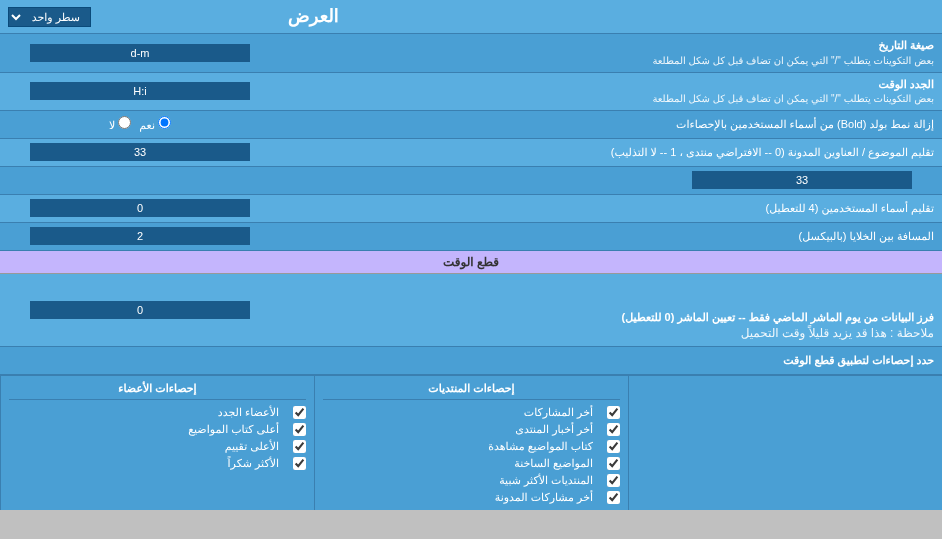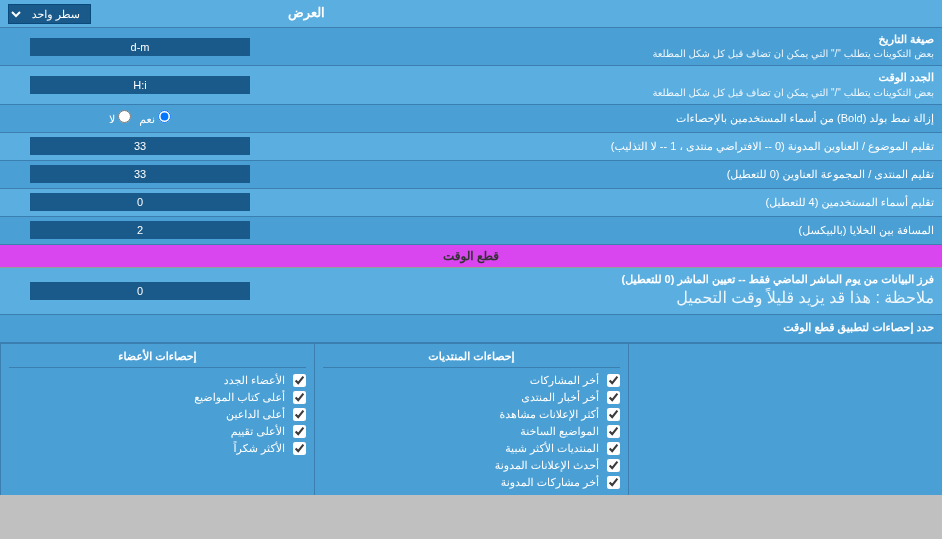--- a/index.html
+++ b/index.html
@@ -87,46 +87,46 @@
       font-weight: bold;
       font-size: 11px;
       text-align: center;
       padding: 2px 0 4px 0;
       border-bottom: 1px solid #3a7fb0;
       margin-bottom: 4px;
     }
     .checkbox-item {
       display: flex;
       align-items: center;
-      gap: 8px;
+      gap: 14px;
       color: #fff;
       font-size: 11px;
       padding: 2px 0;
       direction: rtl;
     }
     .checkbox-item input[type="checkbox"] {
       accent-color: #fff;
     }
     .time-section-header {
-      background: #d946ef;
+      background: #c4b5fd;
       color: #333;
       font-weight: bold;
       text-align: center;
       padding: 4px;
       border-bottom: 1px solid #999;
       font-size: 12px;
     }
   </style>
 </head>
 <body>
 
 <div class="main-container">
 
   <div class="row row-alt">
-    <div class="label-cell" style="text-align:left; font-weight:bold; font-size:13px;">العرض</div>
+    <div class="label-cell" style="text-align:left; font-weight:bold; font-size:18px;">العرض</div>
     <div class="input-cell" style="justify-content:flex-end; padding-left:8px;">
       <select class="select-input">
         <option>سطر واحد</option>
       </select>
     </div>
   </div>
 
   <div class="row">
     <div class="label-cell">
       <div style="font-weight:bold;">صيغة التاريخ</div>
@@ -164,21 +164,20 @@
   </div>
 
   <div class="row row-alt">
     <div class="label-cell">تقليم الموضوع / العناوين المدونة (0 -- الافتراضي منتدى ، 1 -- لا التذليب)</div>
     <div class="input-cell">
       <input type="text" class="text-input" value="33" style="">
     </div>
   </div>
 
   <div class="row">
-    <div class="label-cell">تقليم المنتدى / المجموعة العناوين (0 للتعطيل)</div>
     <div class="input-cell">
       <input type="text" class="text-input" value="33" style="">
     </div>
   </div>
 
   <div class="row row-alt">
     <div class="label-cell">تقليم أسماء المستخدمين (4 للتعطيل)</div>
     <div class="input-cell">
       <input type="text" class="text-input" value="0" style="">
     </div>
@@ -190,22 +189,22 @@
       <input type="text" class="text-input" value="2" style="">
     </div>
   </div>
 
   <div class="time-section-header">
     <span>قطع الوقت</span>
   </div>
 
   <div class="row row-alt">
     <div class="label-cell">
-      <div style="font-weight:bold;">فرز البيانات من يوم الماشر الماضي فقط -- تعيين الماشر (0 للتعطيل)</div>
-      <div style="font-size:16px; opacity:0.9;">ملاحظة : هذا قد يزيد قليلاً وقت التحميل</div>
+      <div style="font-weight:bold;margin-top:32px;">فرز البيانات من يوم الماشر الماضي فقط -- تعيين الماشر (0 للتعطيل)</div>
+      <div style="font-size:12px; opacity:0.9;">ملاحظة : هذا قد يزيد قليلاً وقت التحميل</div>
     </div>
     <div class="input-cell">
       <input type="text" class="text-input" value="0" style="">
     </div>
   </div>
 
   <div class="row">
     <div class="label-cell" style="font-weight:bold;">حدد إحصاءات لتطبيق قطع الوقت</div>
     <div class="input-cell"></div>
   </div>
@@ -219,56 +218,48 @@
       <div class="checkbox-item">
         <input type="checkbox" checked="" style="">
         <span>أخر المشاركات</span>
       </div>
       <div class="checkbox-item">
         <input type="checkbox" checked="" style="">
         <span>أخر أخبار المنتدى</span>
       </div>
       <div class="checkbox-item">
         <input type="checkbox" checked="" style="">
-        <span>أكثر الإعلانات مشاهدة</span>
+        <span>كتاب المواضيع مشاهدة</span>
       </div>
       <div class="checkbox-item">
         <input type="checkbox" checked="" style="">
         <span>المواضيع الساخنة</span>
       </div>
       <div class="checkbox-item">
         <input type="checkbox" checked="" style="">
         <span>المنتديات الأكثر شبية</span>
-      </div>
-      <div class="checkbox-item">
-        <input type="checkbox" checked="" style="">
-        <span>أحدث الإعلانات المدونة</span>
       </div>
       <div class="checkbox-item">
         <input type="checkbox" checked="" style="">
         <span>أخر مشاركات المدونة</span>
       </div>
     </div>
 
     <div class="checkbox-col" style="flex:1; border-left:1px solid #3a7fb0;">
       <div class="checkbox-col-header">إحصاءات الأعضاء</div>
       <div class="checkbox-item">
         <input type="checkbox" checked="" style="">
         <span>الأعضاء الجدد</span>
       </div>
       <div class="checkbox-item">
         <input type="checkbox" checked="" style="">
         <span>أعلى كتاب المواضيع</span>
       </div>
       <div class="checkbox-item">
         <input type="checkbox" checked="" style="">
-        <span>أعلى الداعين</span>
-      </div>
-      <div class="checkbox-item">
-        <input type="checkbox" checked="" style="">
         <span>الأعلى تقييم</span>
       </div>
       <div class="checkbox-item">
         <input type="checkbox" checked="" style="">
         <span>الأكثر شكراً</span>
       </div>
     </div>
   </div>
 
 </div>

